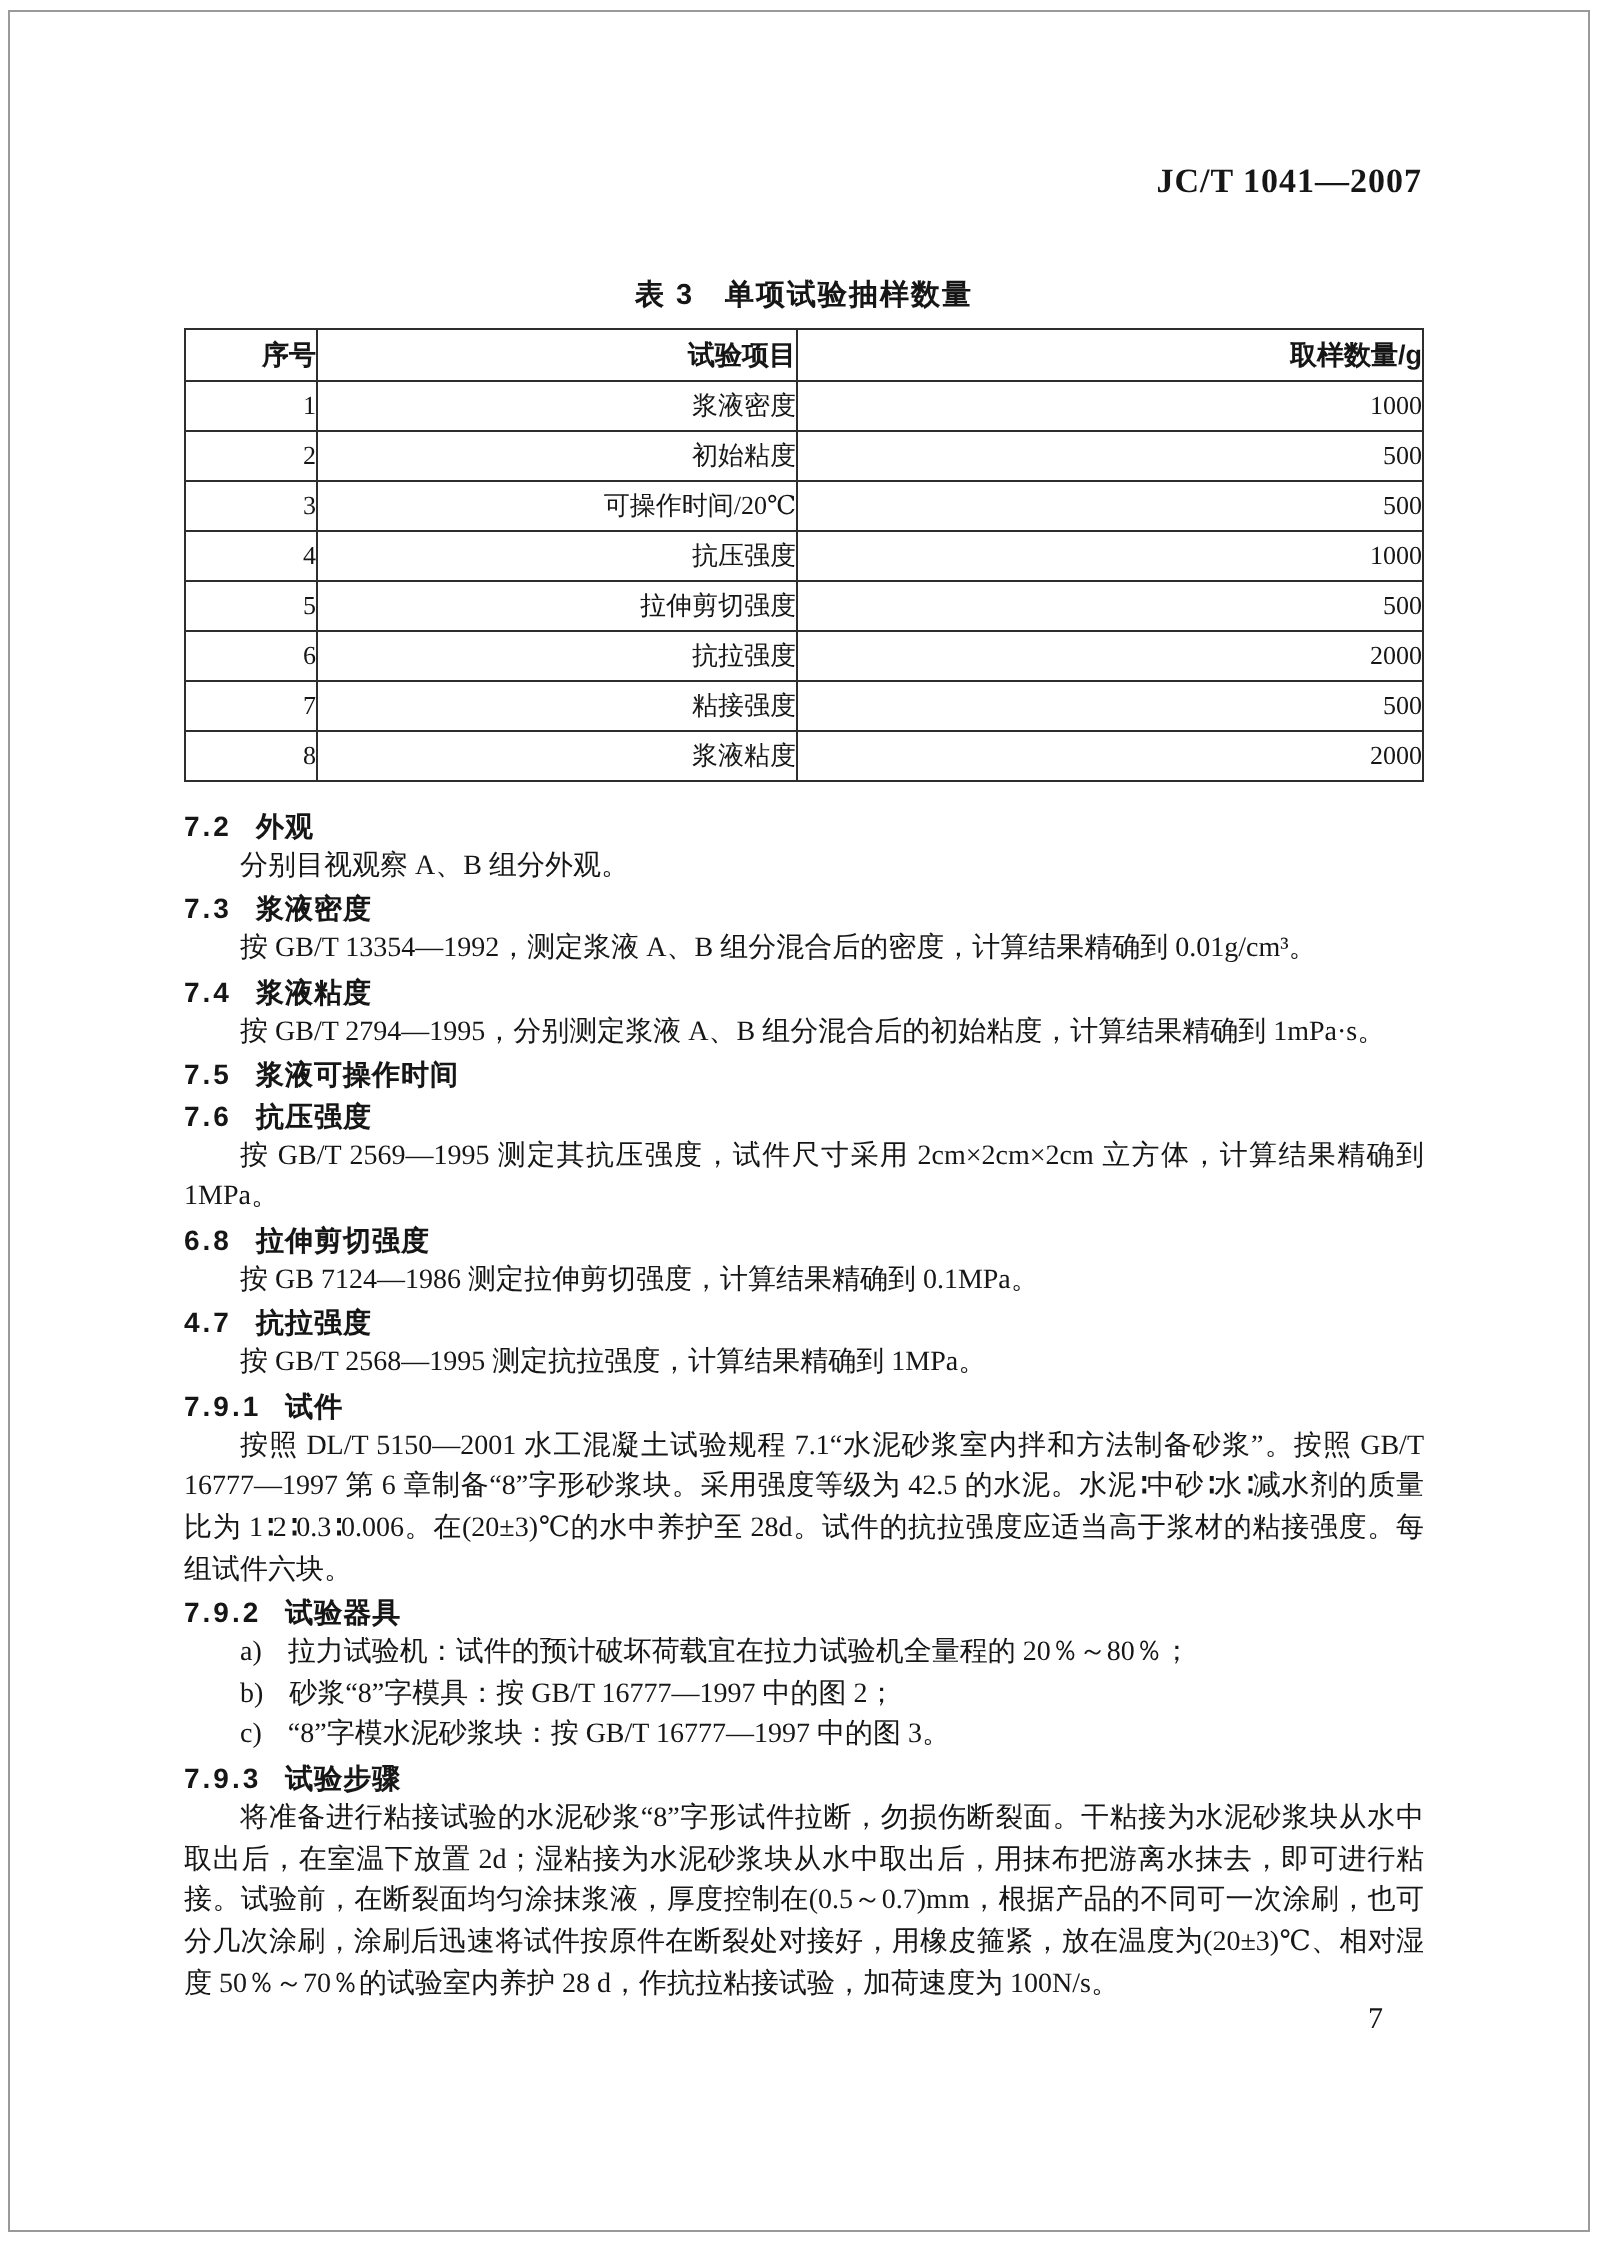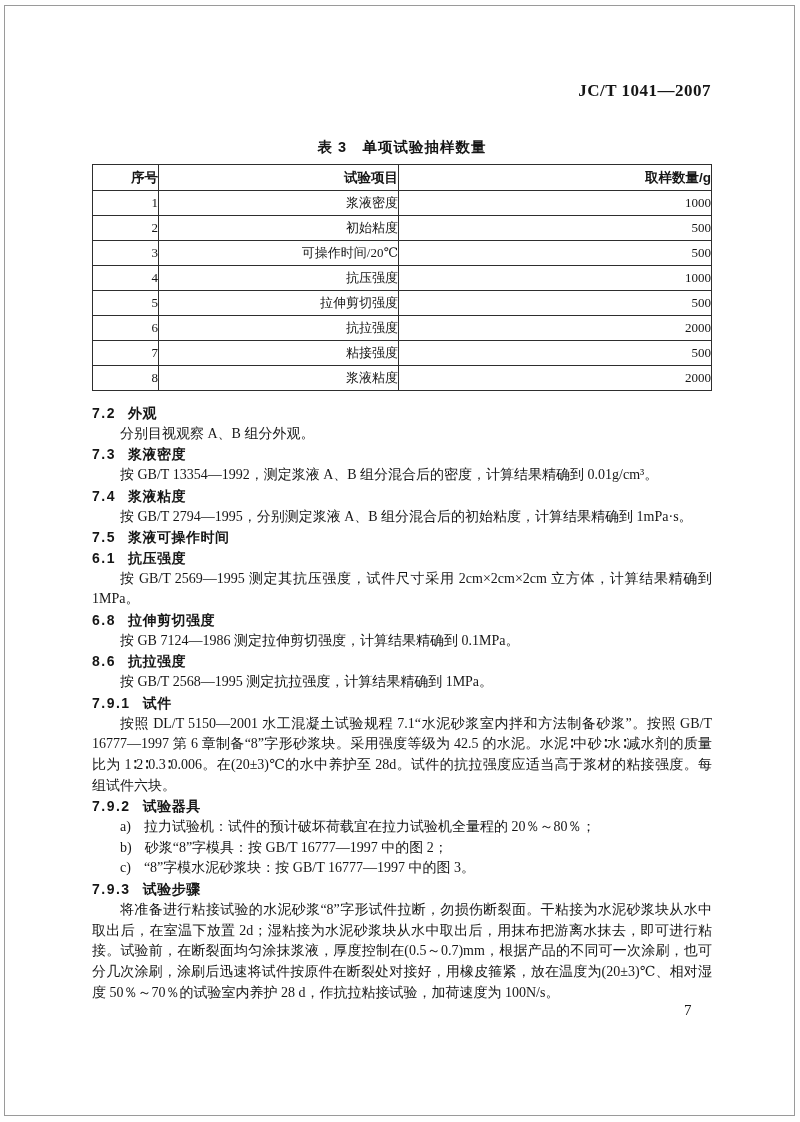--- a/index.html
+++ b/index.html
@@ -135,31 +135,31 @@
     <div class="sec-h">
       <span class="sec-num">7.4</span><span class="sec-title">浆液粘度</span>
     </div>
     <p>按 GB/T 2794—1995，分别测定浆液 A、B 组分混合后的初始粘度，计算结果精确到 1mPa·s。</p>
 
     <div class="sec-h">
       <span class="sec-num">7.5</span><span class="sec-title">浆液可操作时间</span>
     </div>
 
     <div class="sec-h">
-      <span class="sec-num">6.1</span><span class="sec-title">抗压强度</span>
+      <span class="sec-num">7.6</span><span class="sec-title">抗压强度</span>
     </div>
     <p>按 GB/T 2569—1995 测定其抗压强度，试件尺寸采用 2cm×2cm×2cm 立方体，计算结果精确到 1MPa。</p>
 
     <div class="sec-h">
       <span class="sec-num">6.8</span><span class="sec-title">拉伸剪切强度</span>
     </div>
     <p>按 GB 7124—1986 测定拉伸剪切强度，计算结果精确到 0.1MPa。</p>
 
     <div class="sec-h">
-      <span class="sec-num">8.6</span><span class="sec-title">抗拉强度</span>
+      <span class="sec-num">4.7</span><span class="sec-title">抗拉强度</span>
     </div>
     <p>按 GB/T 2568—1995 测定抗拉强度，计算结果精确到 1MPa。</p>
 
 
     <div class="sec-h">
       <span class="sec-num">7.9.1</span><span class="sec-title">试件</span>
     </div>
     <p>按照 DL/T 5150—2001 水工混凝土试验规程 7.1“水泥砂浆室内拌和方法制备砂浆”。按照 GB/T 16777—1997 第 6 章制备“8”字形砂浆块。采用强度等级为 42.5 的水泥。水泥∶中砂∶水∶减水剂的质量比为 1∶2∶0.3∶0.006。在(20±3)℃的水中养护至 28d。试件的抗拉强度应适当高于浆材的粘接强度。每组试件六块。</p>
 
     <div class="sec-h">

